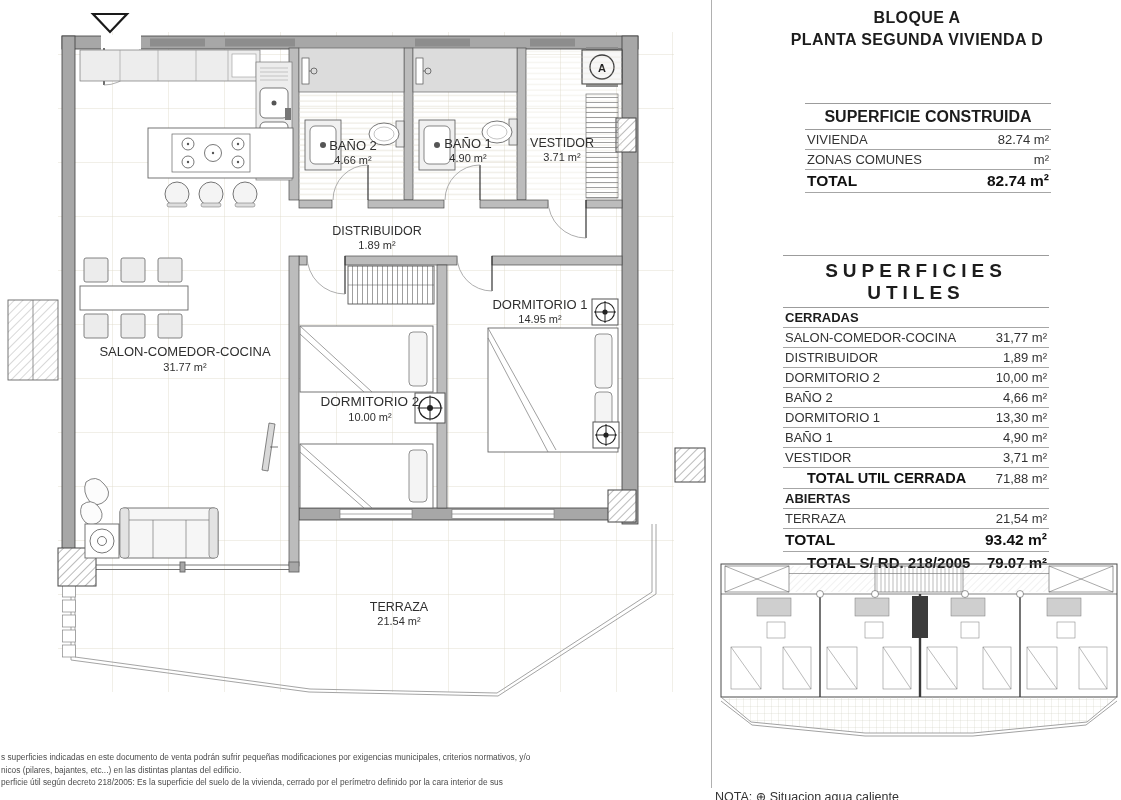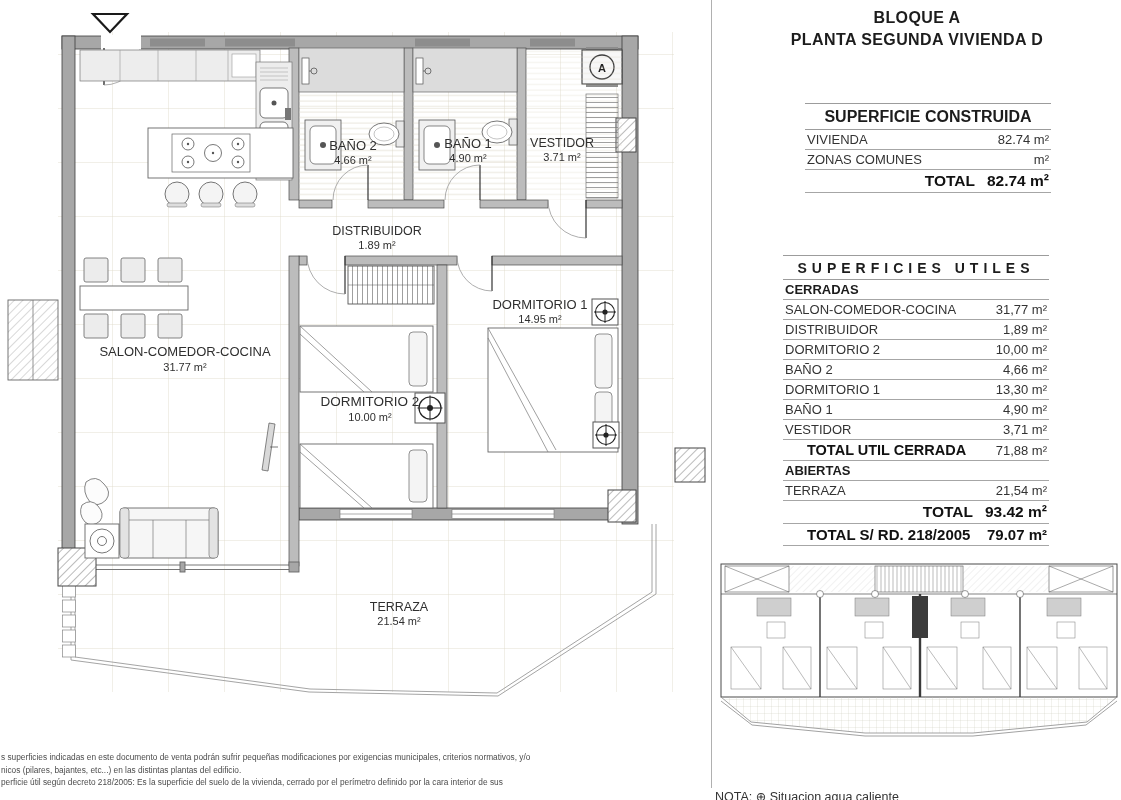--- a/index.html
+++ b/index.html
@@ -7,26 +7,26 @@
         font-family:"Liberation Sans",sans-serif;color:#222;}
   .divider{position:absolute;left:711px;top:0;width:1px;height:788px;background:#b0b0b0;}
   .plan-svg{position:absolute;left:0;top:0;}
   
   .rp{position:absolute;left:713px;top:0;width:408px;height:588px;}
   .rp-title{position:absolute;top:7px;left:0;right:0;text-align:center;font-weight:bold;
             font-size:16px;line-height:22px;color:#1c1c1c;letter-spacing:.4px;}
   .tbl{position:absolute;border-top:1px solid #9c9c9c;}
   .tbl .ttl{font-weight:bold;font-size:16px;text-align:center;padding:4px 0 3px;
             border-bottom:1px solid #9c9c9c;color:#1c1c1c;}
-  .tbl .ttl.spread{font-size:14px;letter-spacing:5px;text-align:center;}
+  .tbl .ttl.spread{font-size:19px;letter-spacing:5px;text-align:center;}
   .tbl .row{display:flex;justify-content:space-between;align-items:center;
             font-size:13px;padding:2px 2px;border-bottom:1px solid #a6a6a6;min-height:15px;color:#333;}
   .tbl .row .val{text-align:right;white-space:nowrap;}
   .tbl .row.sec{font-weight:bold;color:#1c1c1c;}
-  .tbl .row.total{font-weight:bold;font-size:15.5px;justify-content:flex-end;gap:12px;color:#111;}
+  .tbl .row.total{font-weight:bold;font-size:15.5px;justify-content:space-between;gap:12px;color:#111;}
   .tbl .row.subtotal .lbl{font-weight:bold;font-size:14.5px;color:#111;margin-left:22px;}
   .tbl .row.trd{font-weight:bold;font-size:15px;color:#111;}
   .tbl .row.trd .lbl{margin-left:22px;}
   .t1{left:85px;top:103px;width:246px;margin-left:7px;}
   .t2{left:70px;top:255px;width:266px;}
   .keyplan{position:absolute;left:2px;top:552px;}
   .nota{position:absolute;left:2px;top:789px;font-size:12.5px;color:#333;white-space:nowrap;}
   
   .fineprint{position:absolute;left:1px;top:751px;width:592px;font-size:8.3px;
              line-height:12.5px;color:#4c4c4c;}

